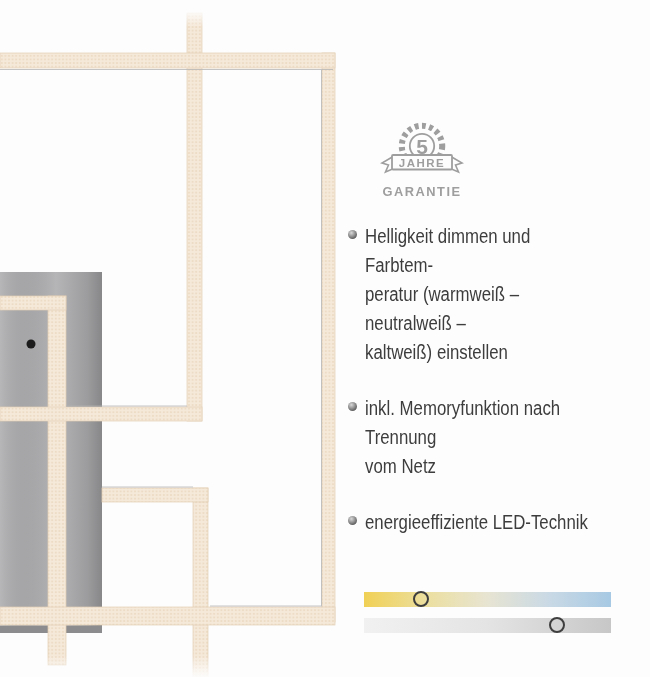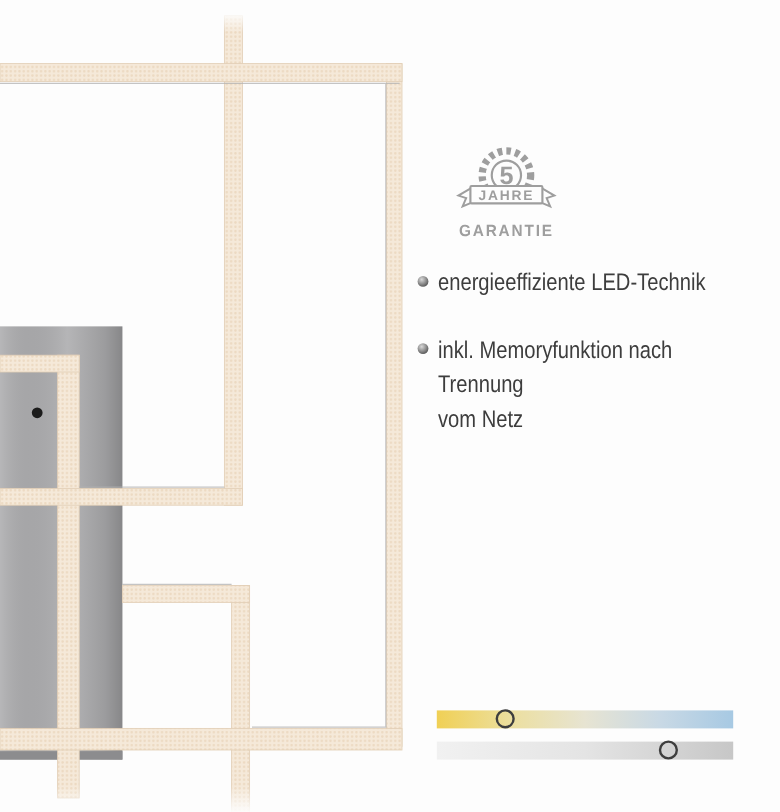--- a/index.html
+++ b/index.html
@@ -132,26 +132,32 @@
 
     <rect x="12" y="35" width="60" height="14.5" rx="1" fill="#fdfdfd" stroke="var(--badge-color)" stroke-width="1.8"></rect>
     <text x="42" y="46.5" text-anchor="middle" font-family="Liberation Sans, sans-serif" font-size="11.5" font-weight="bold" letter-spacing="1.5" fill="var(--badge-color)">JAHRE</text>
   </svg>
   <div class="badge-label">GARANTIE</div>
 </div>
 
 <div class="features">
   <div class="feature">
     <span class="bullet"></span>
-    <span class="feature-text">energieeffiziente LED-Technik</span>
+    <span class="feature-text">Helligkeit dimmen und Farbtem-
+peratur (warmweiß – neutralweiß –
+kaltweiß) einstellen</span>
   </div>
   <div class="feature">
     <span class="bullet"></span>
     <span class="feature-text">inkl. Memoryfunktion nach Trennung
 vom Netz</span>
+  </div>
+  <div class="feature">
+    <span class="bullet"></span>
+    <span class="feature-text">energieeffiziente LED-Technik</span>
   </div>
 </div>
 
 <div class="sliders">
   <div class="slider-row">
     <div class="track" style="background: linear-gradient(to right, rgb(240, 208, 85), rgb(236, 223, 159), rgb(231, 228, 210), rgb(201, 217, 229), rgb(167, 201, 227));"></div>
     <div class="knob" style="left: 23%;"></div>
   </div>
   <div class="slider-row">
     <div class="track" style="background: linear-gradient(to right, rgb(241, 241, 241), rgb(228, 228, 228), rgb(199, 199, 199));"></div>

